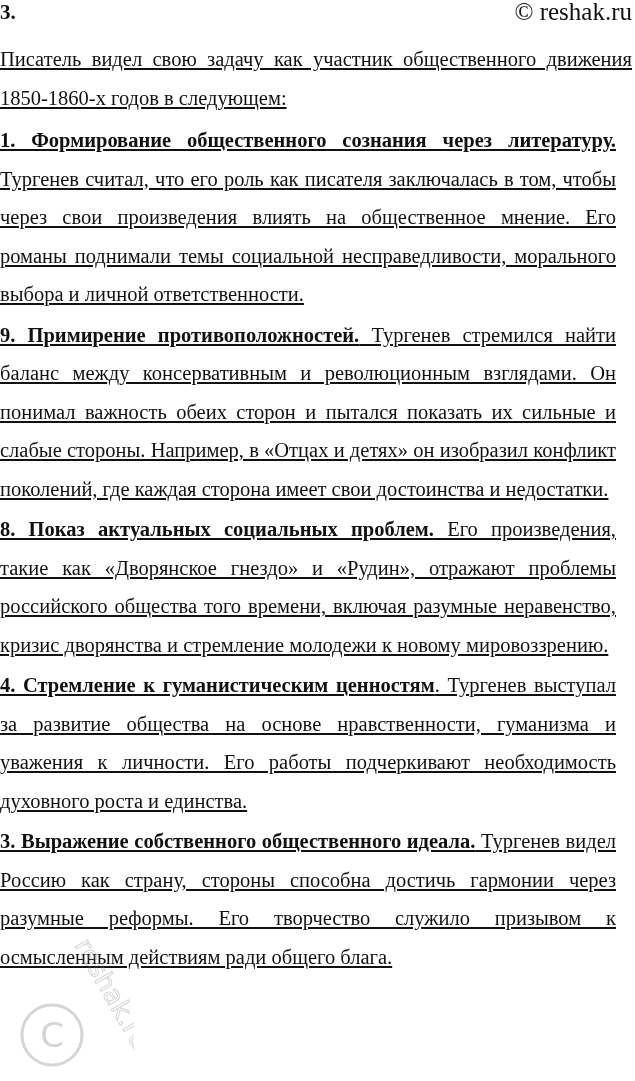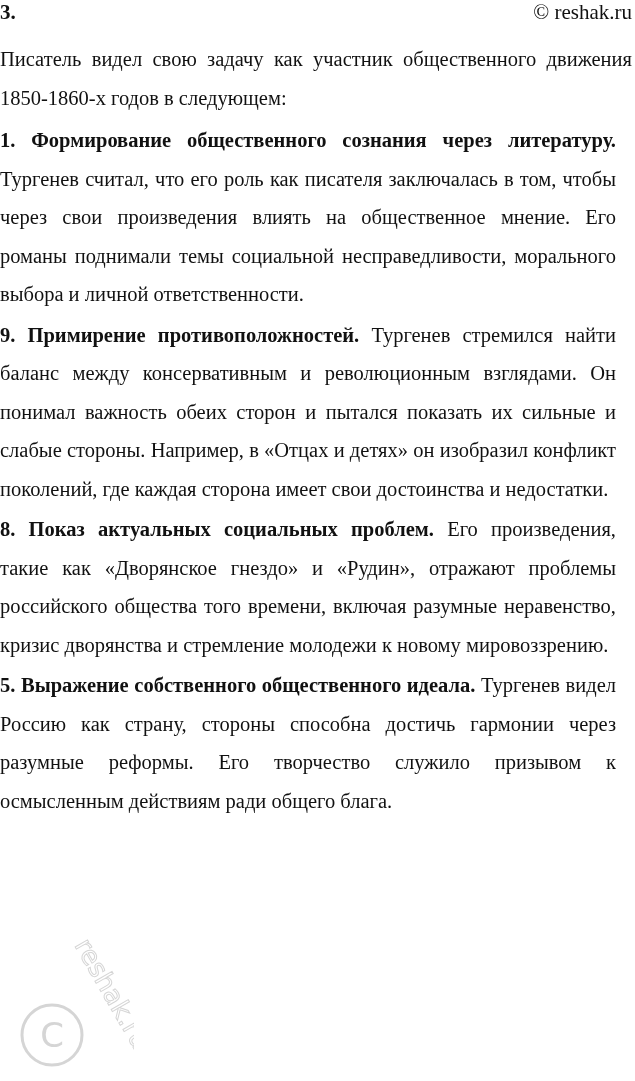--- a/index.html
+++ b/index.html
@@ -10,26 +10,27 @@
   }
   .header {
     position: absolute; left: 0; right: 0; top: 0; height: 26px;
   }
   .task-number {
     position: absolute; left: 0; top: 0;
     font-weight: bold; font-size: 21px; line-height: 24px;
   }
   .copyright {
     position: absolute; right: 3px; top: 0;
-    font-size: 21px; line-height: 24px;
+    font-size: 25px; line-height: 24px;
   }
   .content {
     position: absolute; left: 0; top: 40px; width: 632px;
     font-size: 20.5px; line-height: 38.5px;
     text-align: justify;
+    text-decoration: underline;
   }
   .para { margin: 0 0 2px 0; }
   .para.intro { margin-bottom: 4px; }
   .item { margin: 0 16px 2px 0; }
   .item-title { font-weight: bold; }
   .watermark {
     position: absolute; left: 14px; top: 935px; width: 120px; height: 140px;
     opacity: 0.35; pointer-events: none;
   }
 </style>
@@ -47,21 +48,24 @@
   <p class="item">
     <span class="item-title">1. Формирование общественного сознания через литературу.</span><span> Тургенев считал, что его роль как писателя заключалась в том, чтобы через свои произведения влиять на общественное мнение. Его романы поднимали темы социальной несправедливости, морального выбора и личной ответственности.</span>
   </p>
   <p class="item">
     <span class="item-title">9. Примирение противоположностей.</span><span> Тургенев стремился найти баланс между консервативным и революционным взглядами. Он понимал важность обеих сторон и пытался показать их сильные и слабые стороны. Например, в «Отцах и детях» он изобразил конфликт поколений, где каждая сторона имеет свои достоинства и недостатки.</span>
   </p>
   <p class="item">
     <span class="item-title">8. Показ актуальных социальных проблем.</span><span> Его произведения, такие как «Дворянское гнездо» и «Рудин», отражают проблемы российского общества того времени, включая разумные неравенство, кризис дворянства и стремление молодежи к новому мировоззрению.</span>
   </p>
   <p class="item">
-    <span class="item-title">5. Выражение собственного общественного идеала.</span><span> Тургенев видел Россию как страну, стороны способна достичь гармонии через разумные реформы. Его творчество служило призывом к осмысленным действиям ради общего блага.</span>
+    <span class="item-title">4. Стремление к гуманистическим ценностям</span><span>. Тургенев выступал за развитие общества на основе нравственности, гуманизма и уважения к личности. Его работы подчеркивают необходимость духовного роста и единства.</span>
+  </p>
+  <p class="item">
+    <span class="item-title">3. Выражение собственного общественного идеала.</span><span> Тургенев видел Россию как страну, стороны способна достичь гармонии через разумные реформы. Его творчество служило призывом к осмысленным действиям ради общего блага.</span>
   </p>
 </div>
 
 <div class="watermark">
   <svg width="120" height="140" viewBox="0 0 120 140">
     <circle cx="38" cy="100" r="30" fill="none" stroke="#888" stroke-width="3"></circle>
     <text x="38" y="112" font-size="34" text-anchor="middle" fill="#888" font-family="DejaVu Sans, sans-serif">C</text>
     <text x="60" y="10" font-size="26" fill="none" stroke="#888" stroke-width="1" font-family="DejaVu Sans, sans-serif" transform="rotate(60 60 10)">reshak.ru</text>
   </svg>
 </div>

